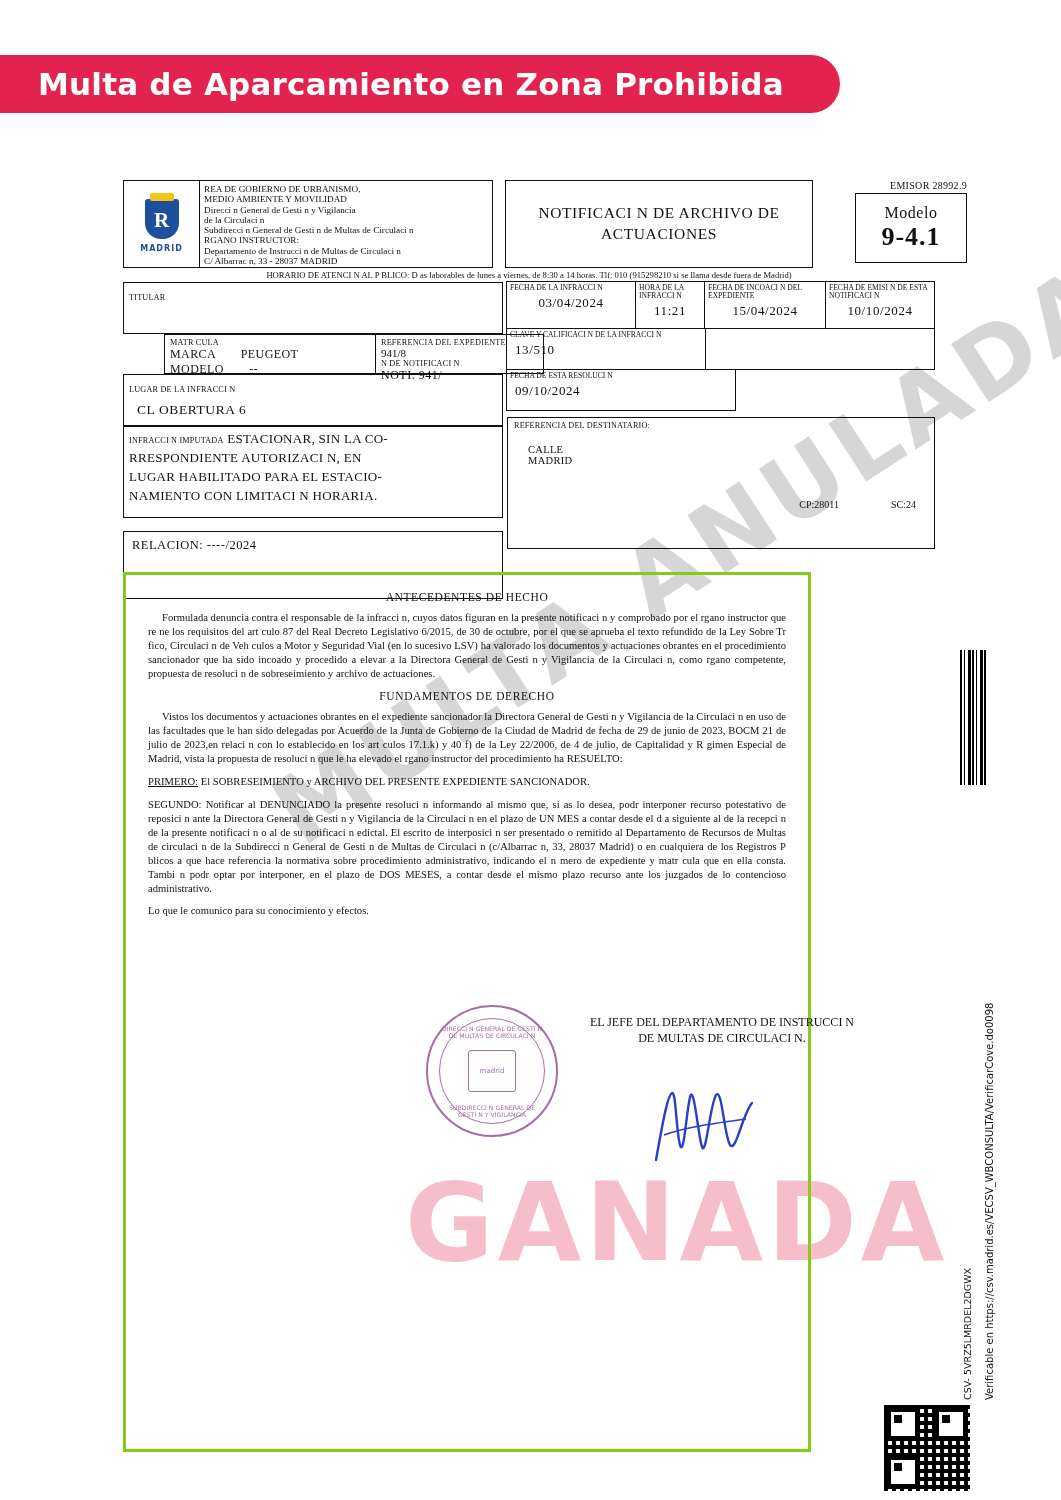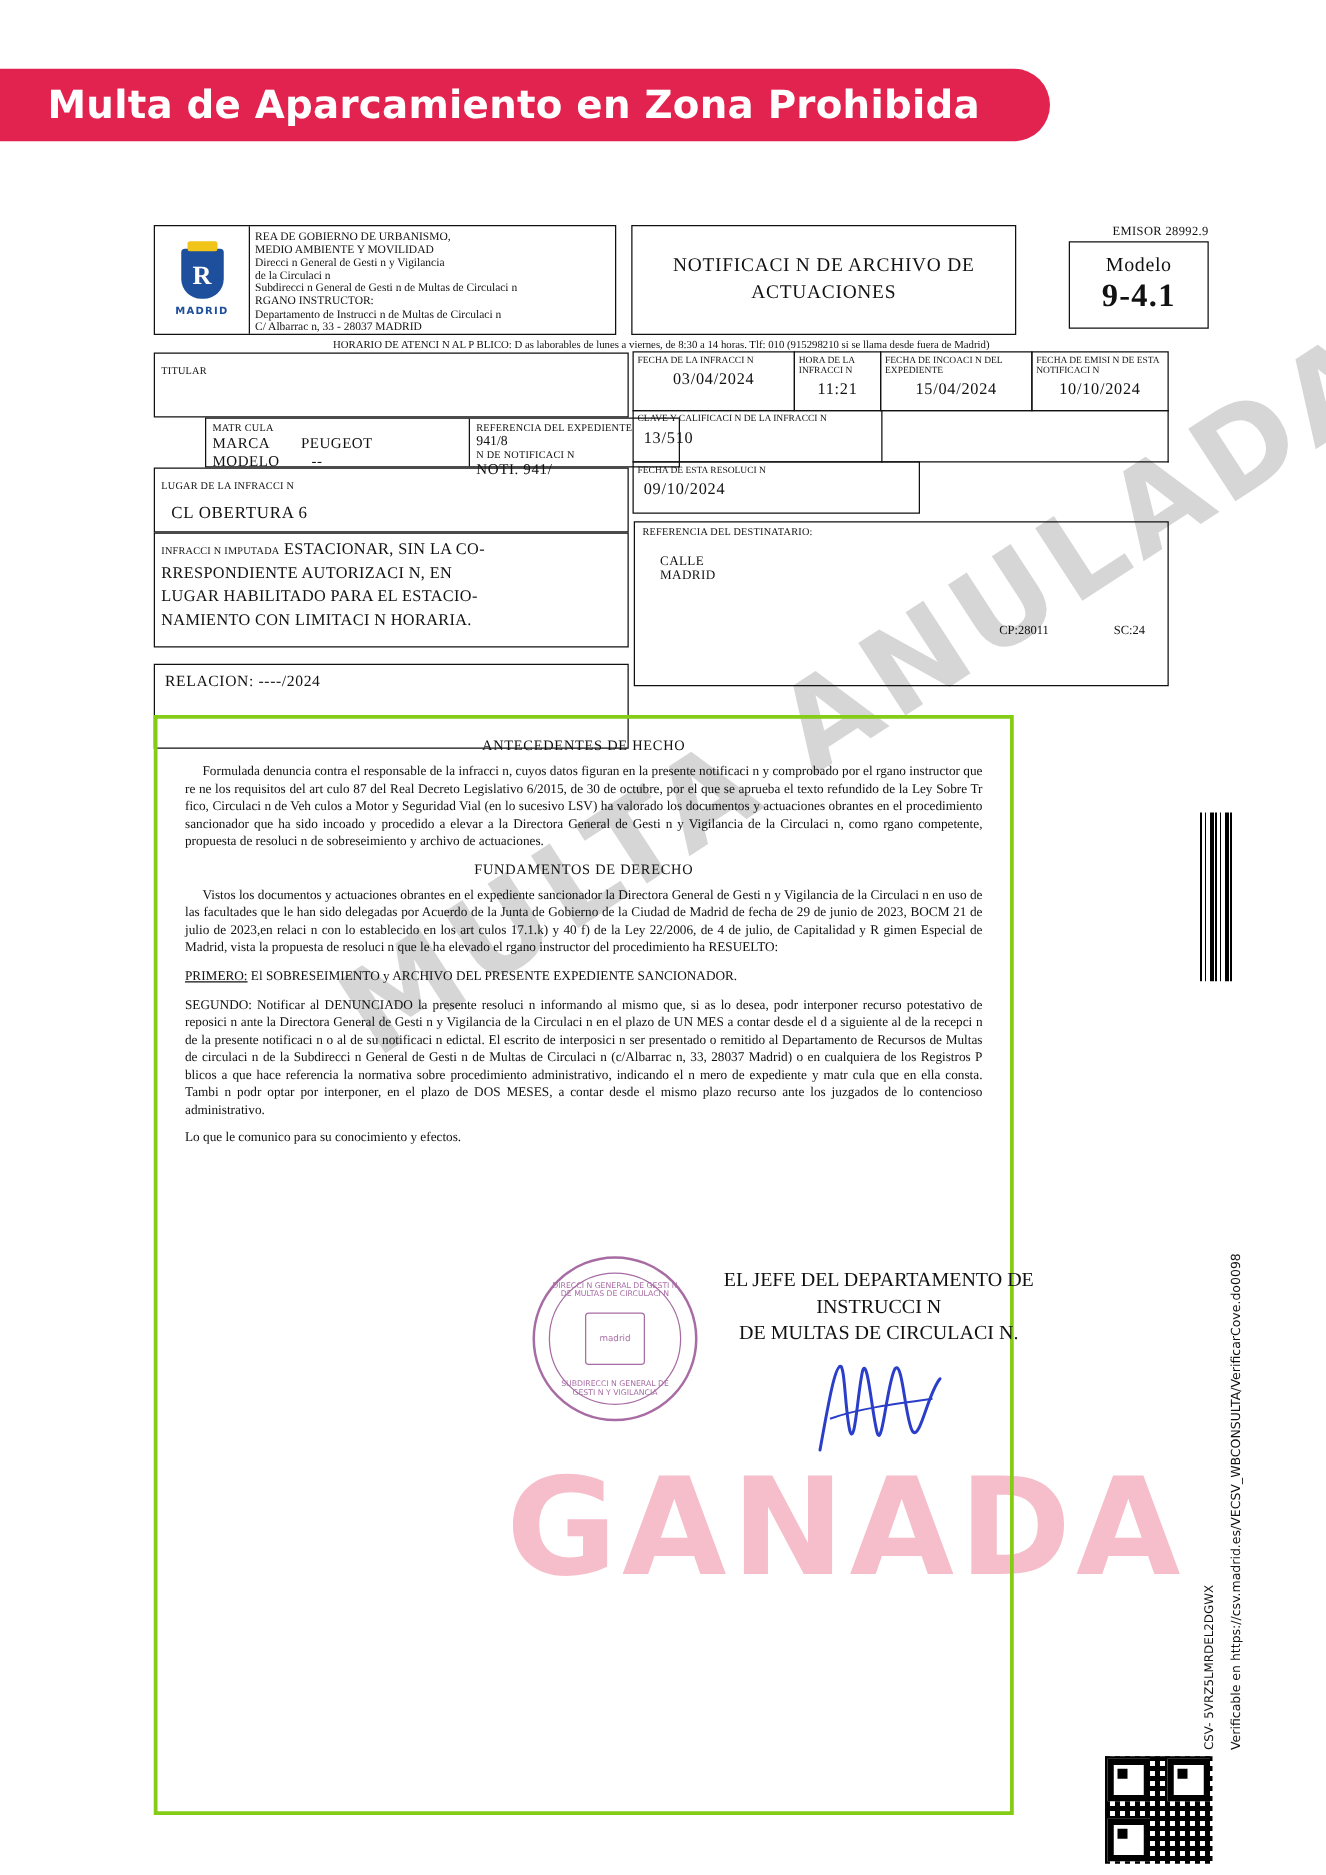--- a/index.html
+++ b/index.html
@@ -178,22 +178,22 @@
   }
   .para {
     font-size: 10.6px; line-height: 1.32; text-align: justify; margin-bottom: 9px;
   }
   .para.indent { text-indent: 14px; }
   .u { text-decoration: underline; }
 
   
   .sign-wrap { position: absolute; left: 0; right: 0; top: 430px; height: 220px; }
   .jefe {
-    position: absolute; left: 412px; top: 10px; width: 330px; text-align: center;
-    font-size: 16px; line-height: 1.3;
+    position: absolute; left: 431px; top: 10px; width: 330px; text-align: center;
+    font-size: 12px; line-height: 1.3;
   }
   .stamp {
     position: absolute; left: 300px; top: 0px; width: 128px; height: 128px;
     border-radius: 50%;
     border: 2px solid #8a3b86; opacity: .75;
     display: flex; align-items: center; justify-content: center;
   }
   .stamp-inner {
     width: 104px; height: 104px; border-radius: 50%; border: 1px solid #8a3b86;
     position: relative;

